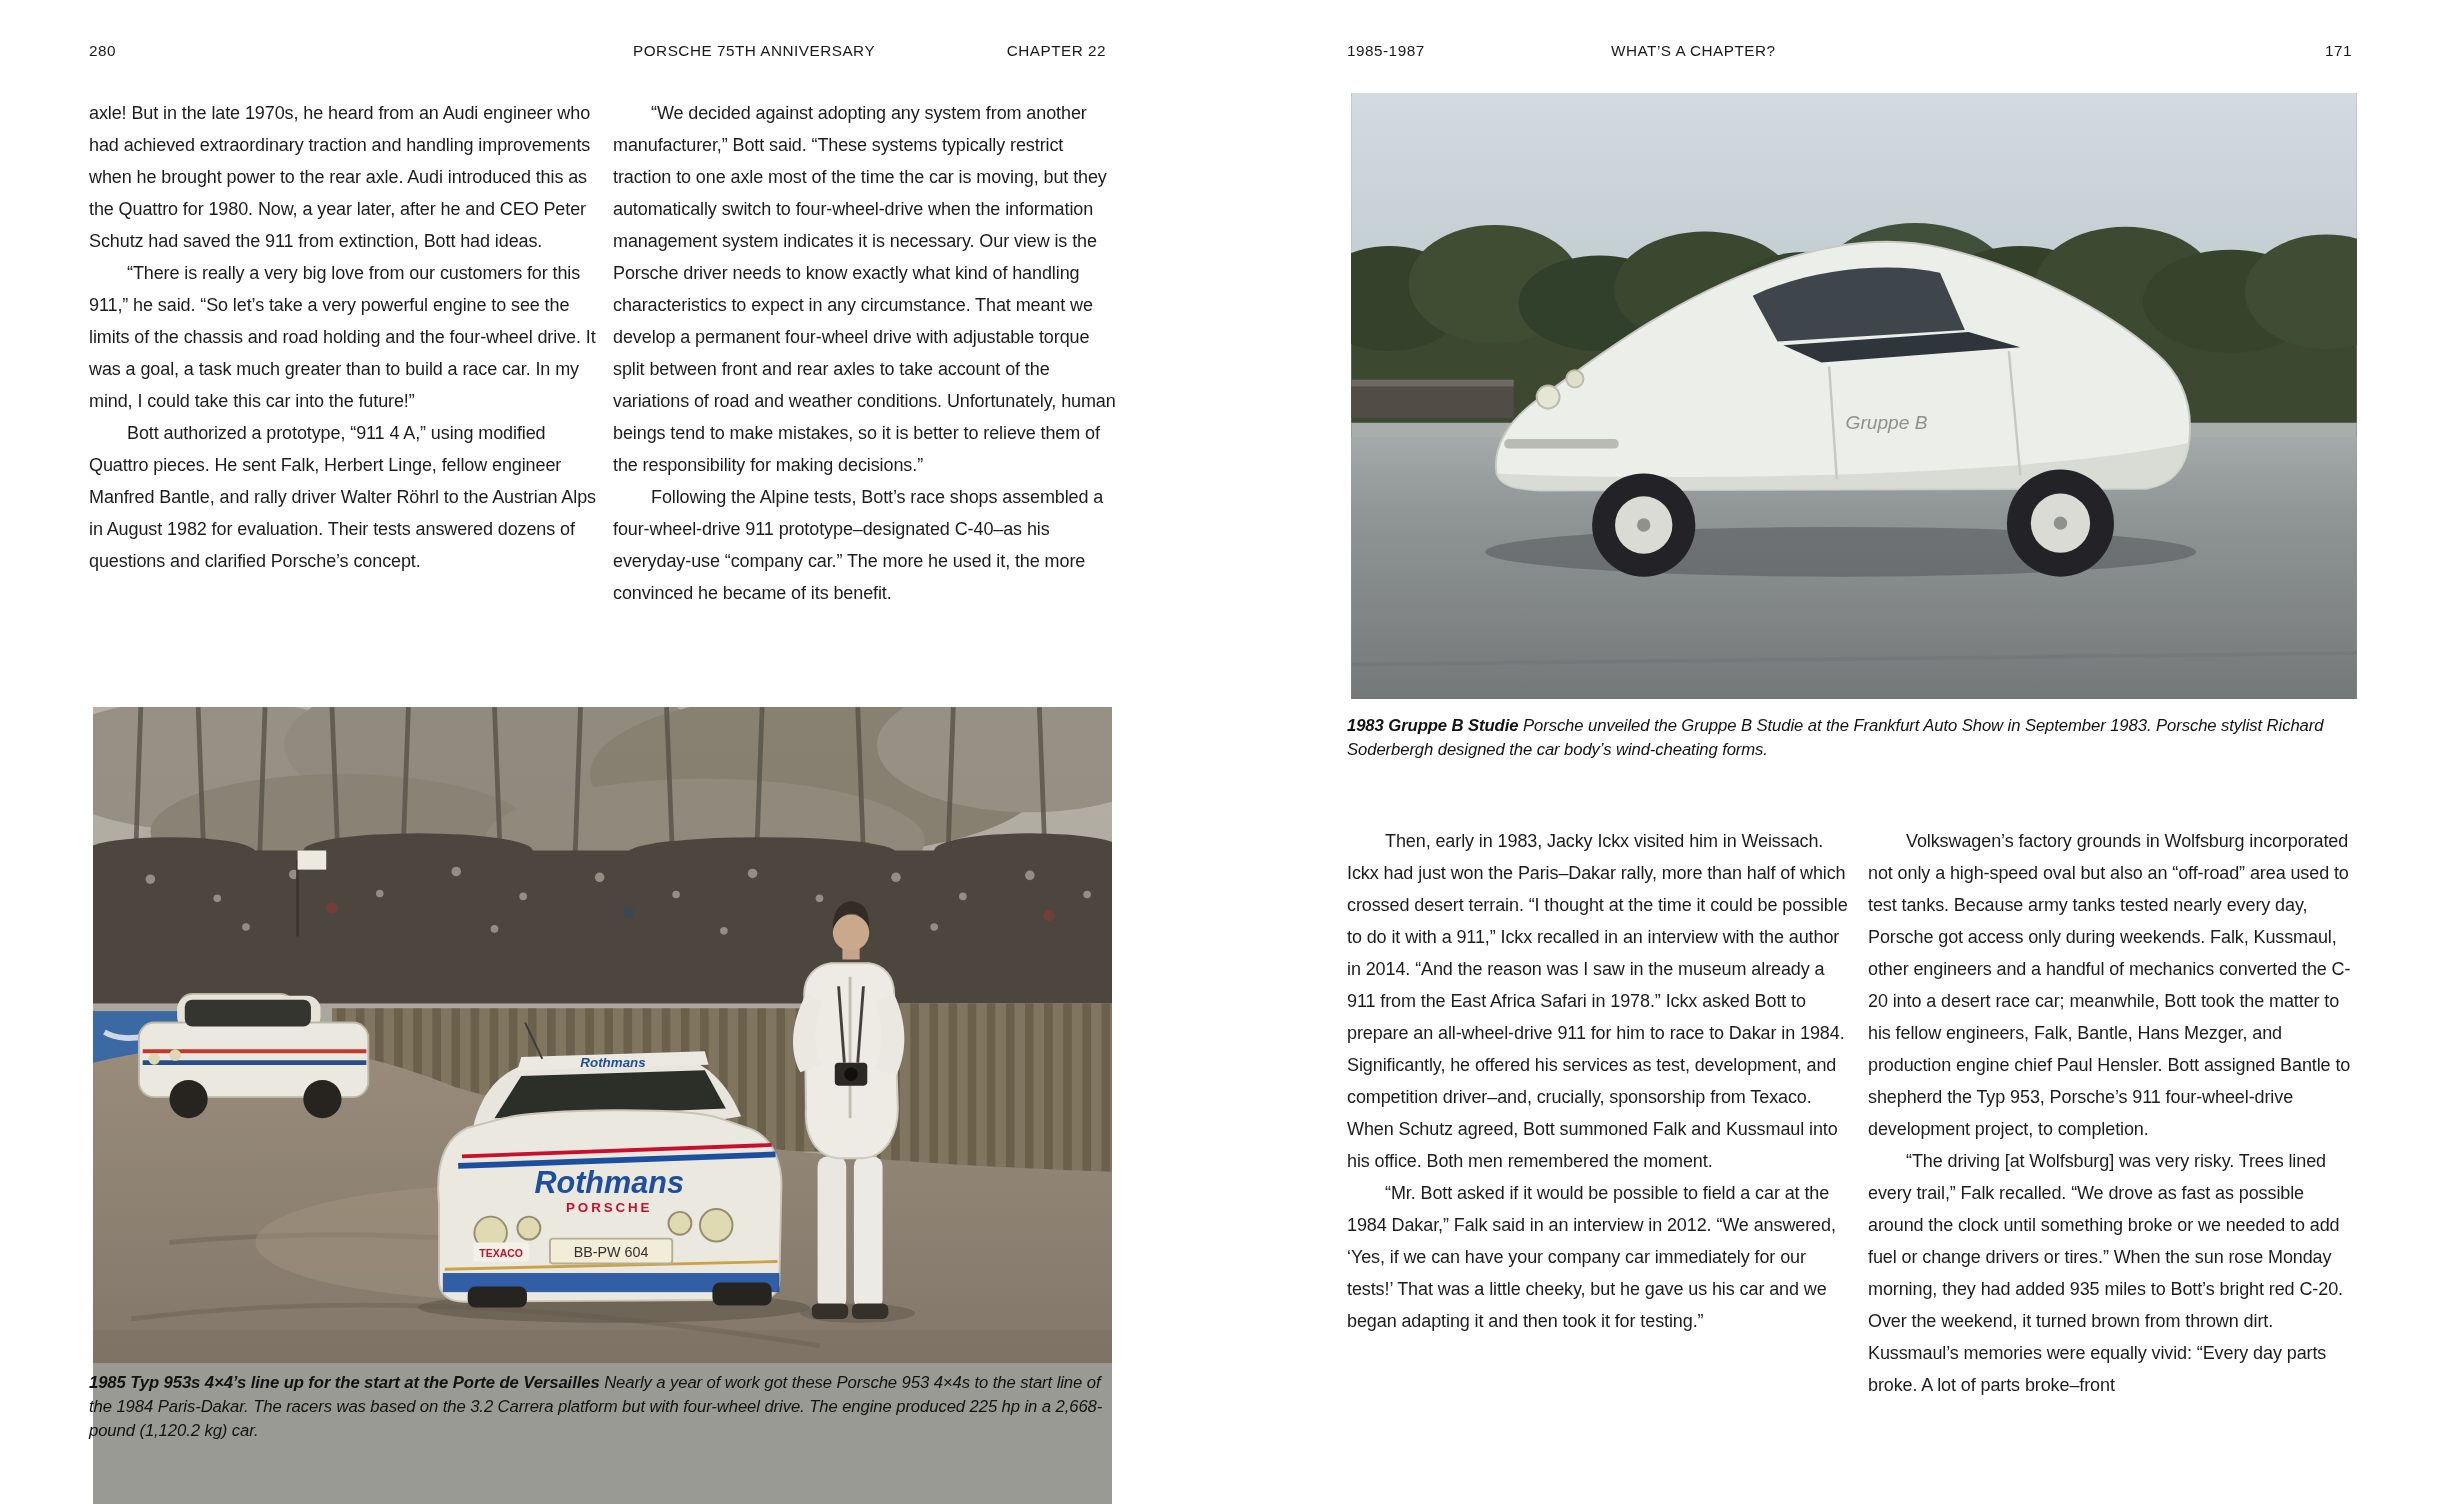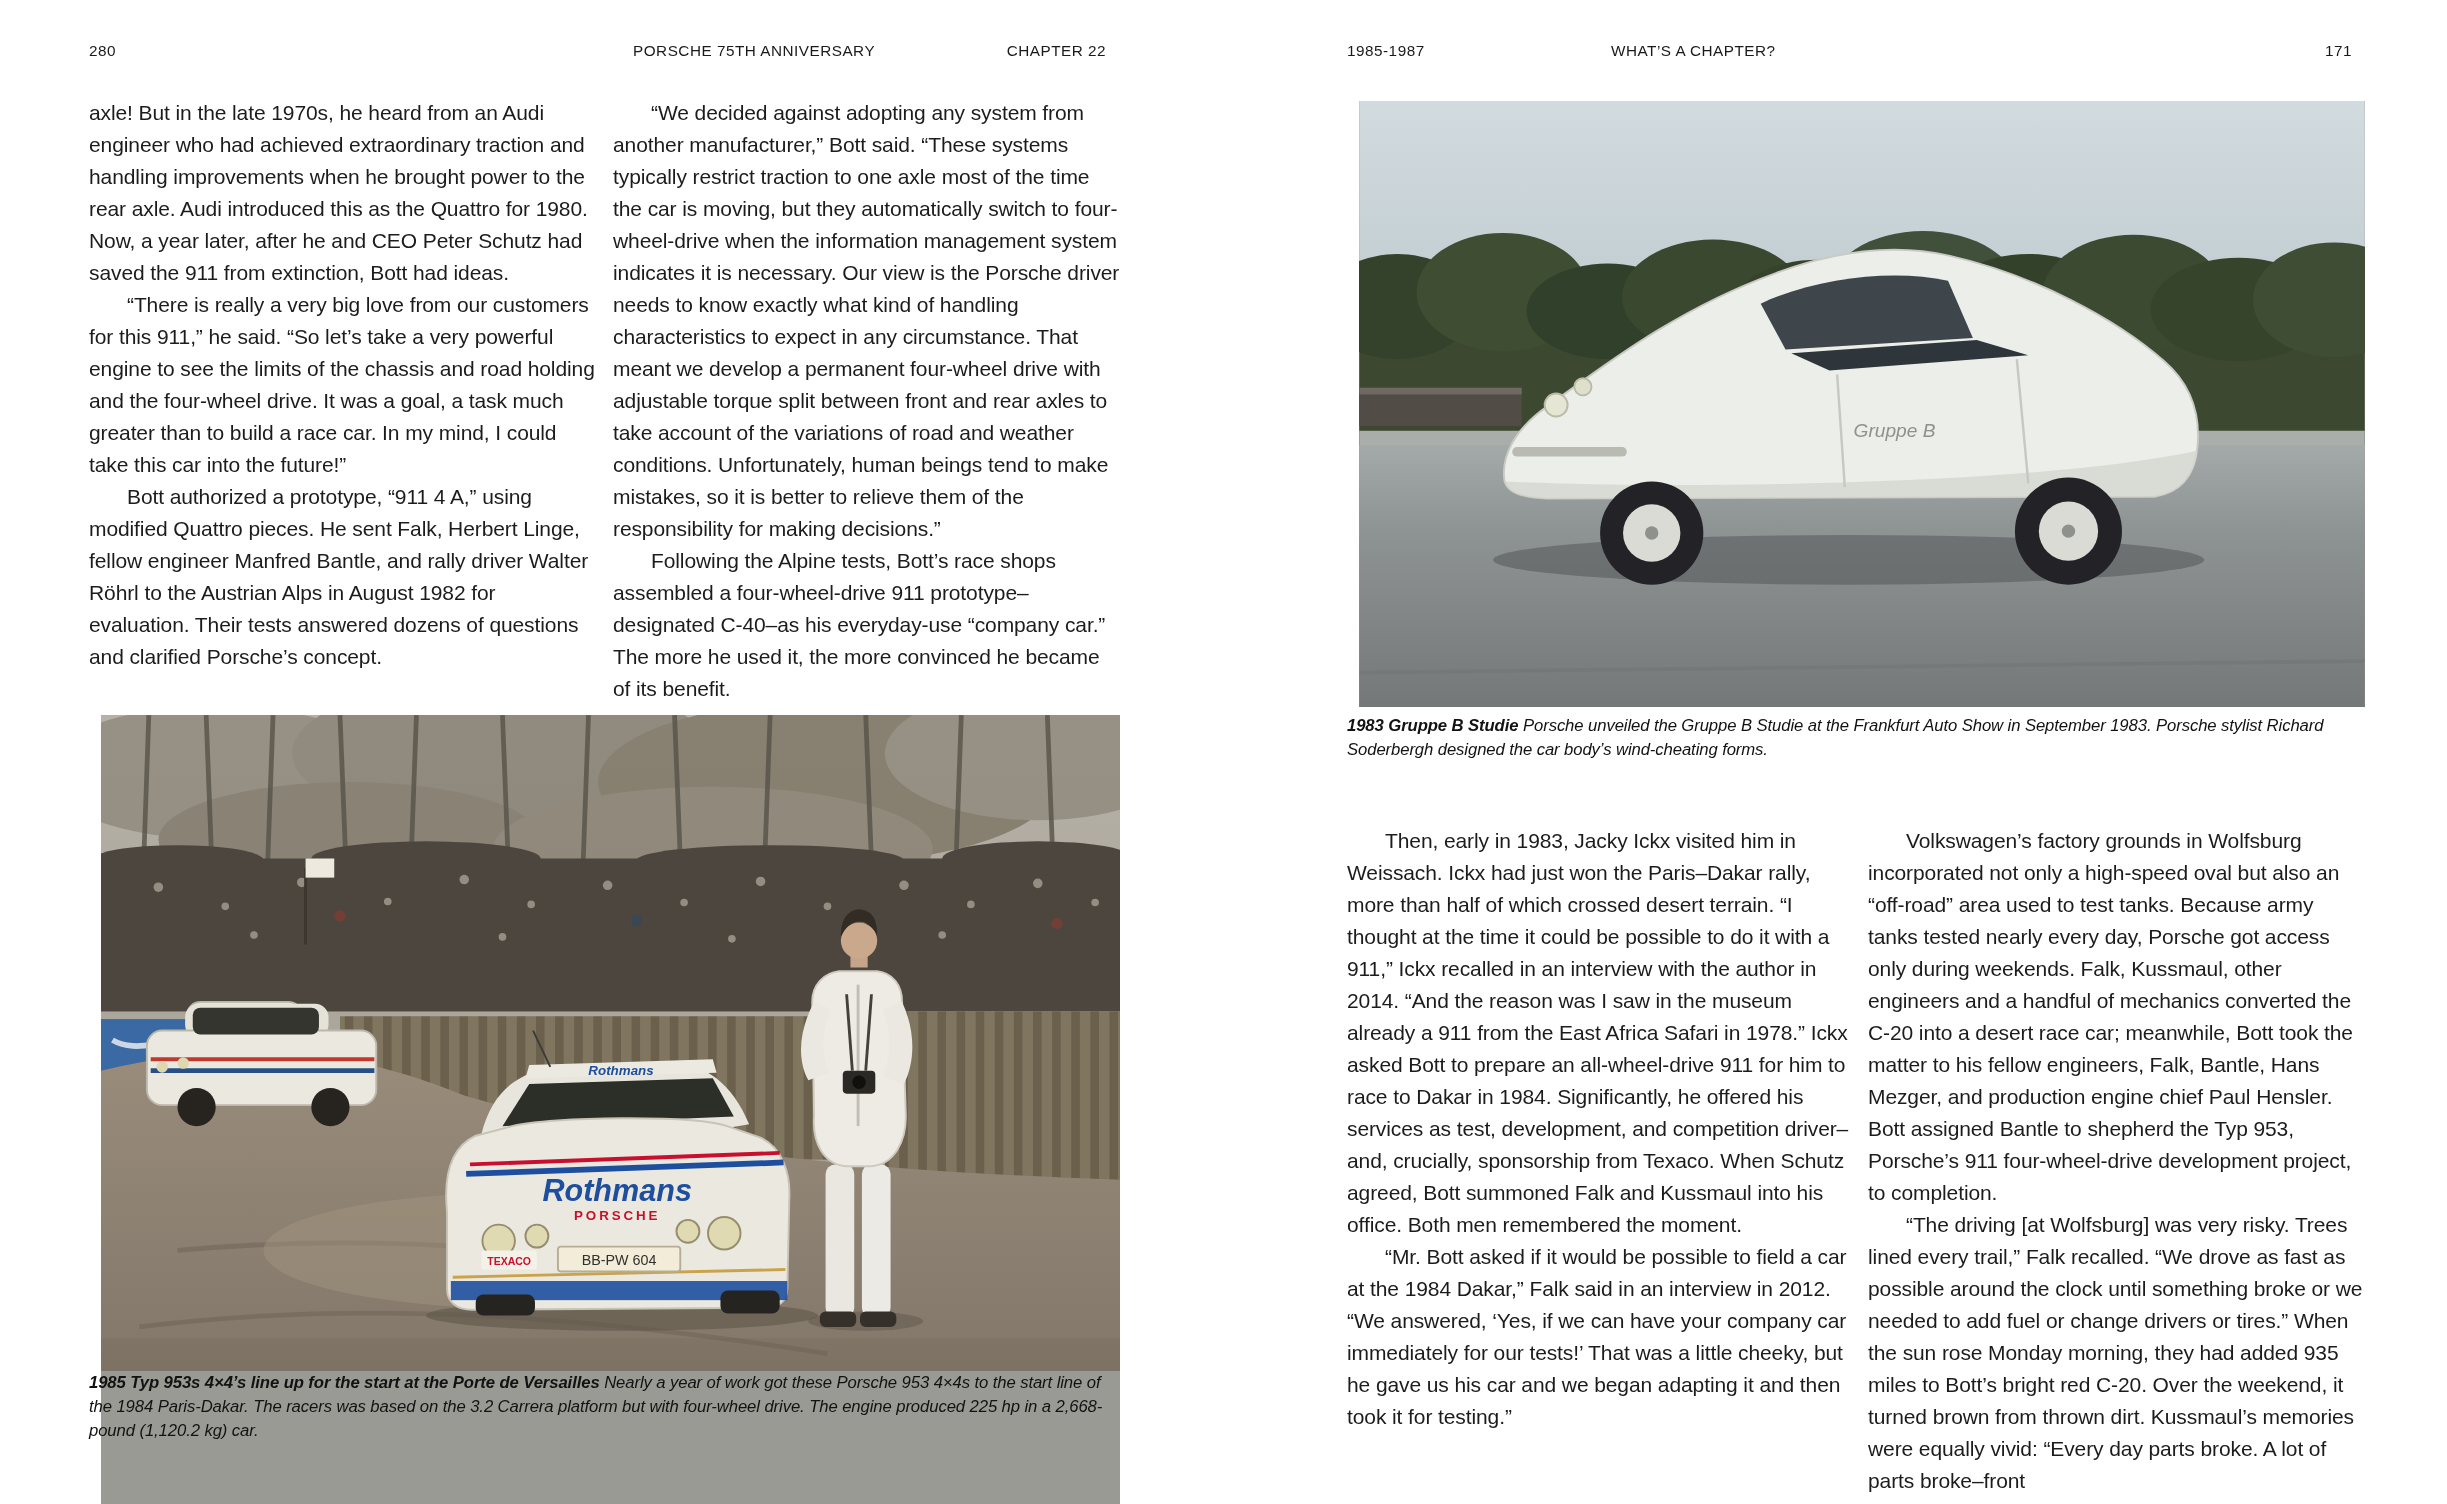--- a/index.html
+++ b/index.html
@@ -7,27 +7,27 @@
     width:2447px;height:1505px;position:relative;overflow:hidden;
     background:var(--page_bg,#ffffff);
     font-family:"Liberation Sans","DejaVu Sans",sans-serif;
     color:var(--ink,#1c1c1c);
   }
   .hdr{
     position:absolute;top:42px;font-size:15.3px;letter-spacing:0.5px;
     color:var(--header_ink,#1a1a1a);white-space:nowrap;
   }
   .body-col{
-    position:absolute;width:507px;font-size:21px;line-height:32px;
+    position:absolute;width:507px;font-size:18px;line-height:32px;
     letter-spacing:-0.1px;color:var(--ink,#1c1c1c);text-align:left;
   }
   .body-col p{margin:0;}
   .body-col p.indent{text-indent:38px;}
   .photo{
-    position:absolute;overflow:hidden;margin:12px;padding:0;background:#9a9a94;
+    position:absolute;overflow:hidden;margin:4px;padding:0;background:#9a9a94;
   }
   .photo svg{display:block;}
   .caption{
     position:absolute;margin:0;font-size:16.7px;line-height:24px;
     letter-spacing:-0.1px;color:var(--caption_ink,#121212);font-style:italic;
   }
   .caption b{font-weight:700;}
   #left-col-1{left:89px;top:97px;}
   #left-col-2{left:613px;top:97px;}
   #right-col-1{left:1347px;top:825px;}

